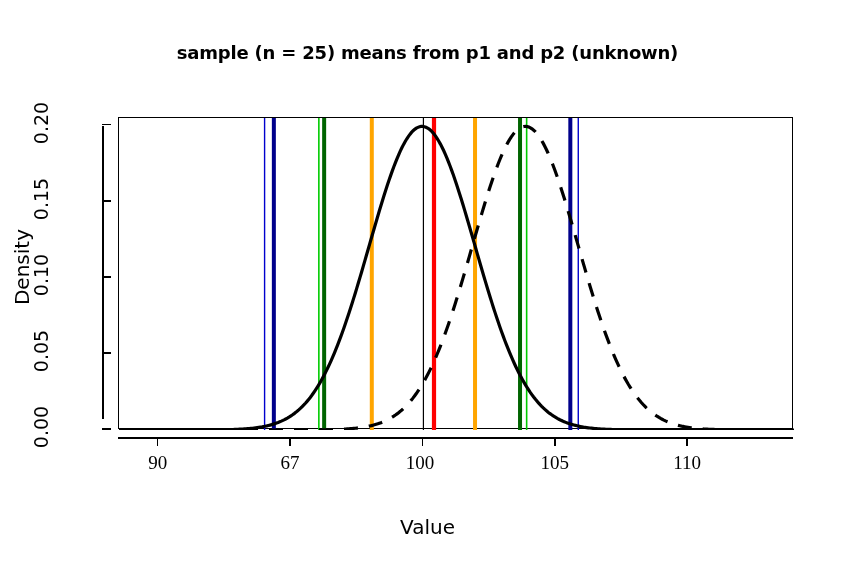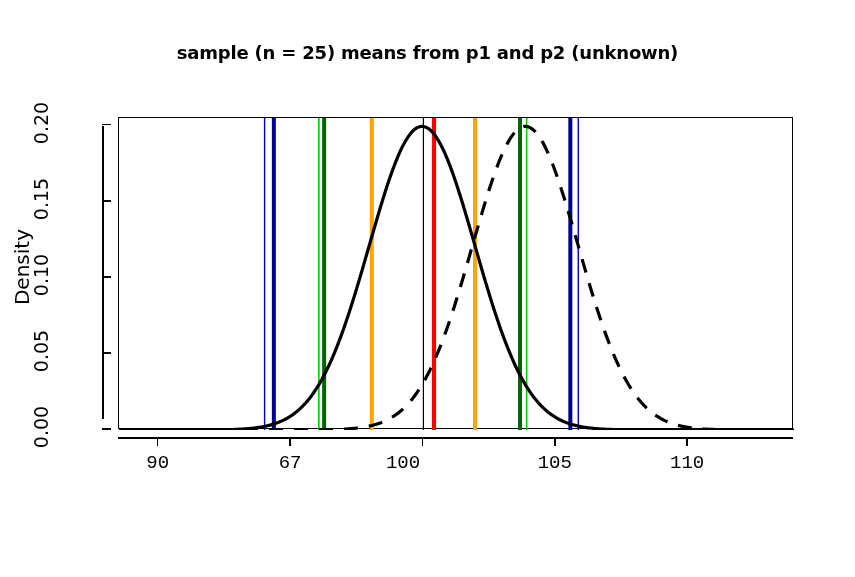--- a/index.html
+++ b/index.html
@@ -37,21 +37,21 @@
   #x-axis-line{left:118px;top:437px;width:675px;height:1.6px;}
   #y-axis-line{left:102px;top:126px;width:1.6px;height:293px;}
 
   .tick{position:absolute;background:#000000;}
   .xtick{width:1.6px;height:9px;top:437px;}
   .ytick{height:1.6px;width:9px;left:102px;}
 
   .xticklabel{
     position:absolute;top:452px;
     font-size:19px;text-align:center;width:70px;
-    font-family:Liberation Mono, monospace;
+    font-family:Liberation Serif, serif;
   }
   .yticklabel{
     position:absolute;left:-5px;
     font-size:19px;
     width:92px;text-align:center;
     transform:rotate(-90deg);
     transform-origin:center center;
     font-family:"DejaVu Sans","Liberation Sans",sans-serif;
   }
 
@@ -98,34 +98,35 @@
 
   <div class="axis-line" id="x-axis-line"></div>
   <div class="axis-line" id="y-axis-line"></div>
 
   <div id="xticks-group">
       <div class="tick xtick" style="left: 156.906px;"></div>
       <div class="xticklabel" style="left: 122.706px;">90</div>
       <div class="tick xtick" style="left: 289.259px;"></div>
       <div class="xticklabel" style="left: 255.059px;">67</div>
       <div class="tick xtick" style="left: 421.612px;"></div>
-      <div class="xticklabel" style="left: 368px;">100</div>
+      <div class="xticklabel" style="left: 385px;">100</div>
       <div class="tick xtick" style="left: 553.965px;"></div>
       <div class="xticklabel" style="left: 519.765px; text-align: center;">105</div>
       <div class="tick xtick" style="left: 686.318px;"></div>
       <div class="xticklabel" style="left: 652.118px;">110</div>
     </div>
   <div id="yticks-group">
       <div class="tick ytick" style="top: 428.2px;"></div>
       <div class="yticklabel" style="top: 416px;">0.00</div>
       <div class="tick ytick" style="top: 352.102px;"></div>
       <div class="yticklabel" style="top: 339.902px;">0.05</div>
       <div class="tick ytick" style="top: 276.005px;"></div>
       <div class="yticklabel" style="top: 263.805px;">0.10</div>
       <div class="tick ytick" style="top: 199.907px;"></div>
       <div class="yticklabel" style="top: 187.707px;">0.15</div>
       <div class="tick ytick" style="top: 123.81px;"></div>
       <div class="yticklabel" style="top: 111.61px;">0.20</div>
     </div>
 
+  <div id="xlab">Value</div>
   <div id="ylab">Density</div>
 
 </div>
 
 </body></html>

